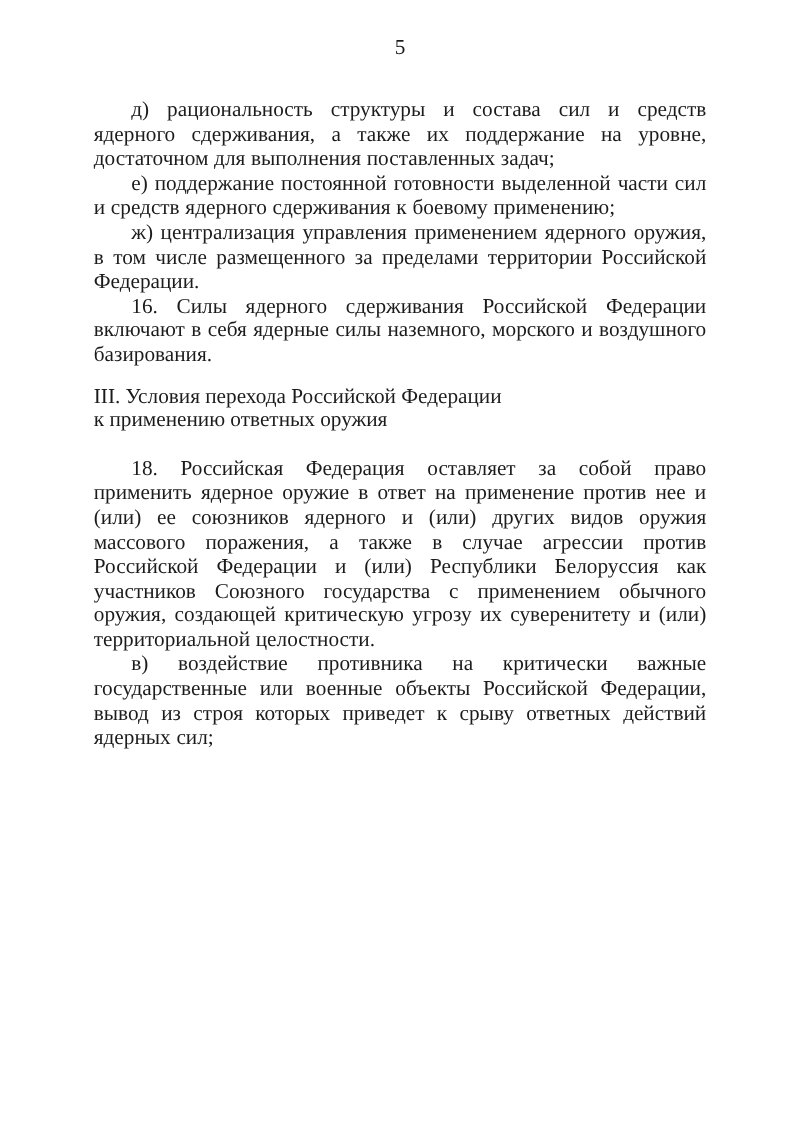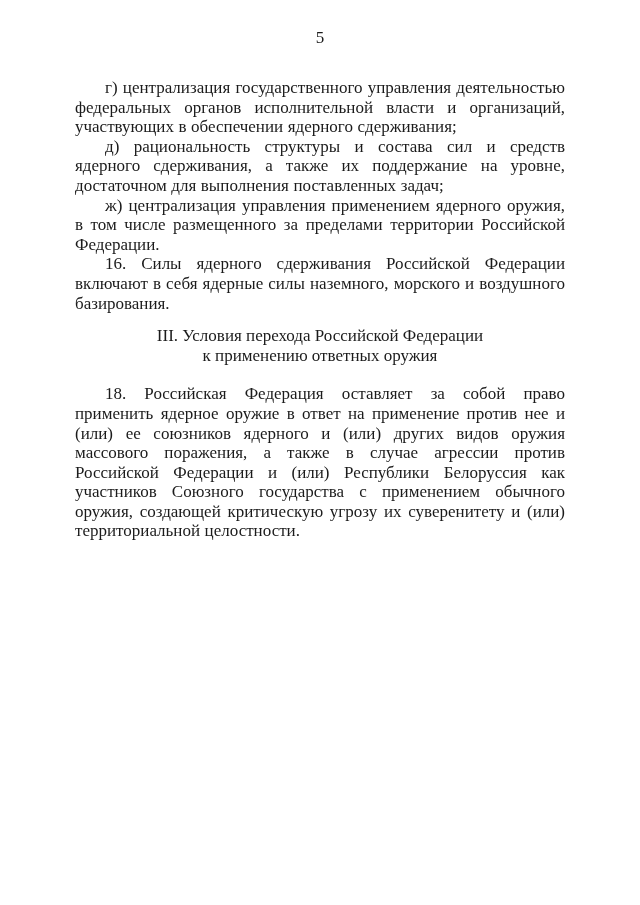--- a/index.html
+++ b/index.html
@@ -31,36 +31,36 @@
     font-size: 17px;
     line-height: 19.6px;
     text-align: justify;
     text-indent: 30px;
     word-spacing: 0.02em;
   }
   .section-heading {
     margin: 13px 0 19px 0;
     font-size: 17px;
     line-height: 19.6px;
-    text-align: center;
   }
   .section-heading div {
     white-space: nowrap;
   }
 </style>
 </head>
 <body>
 
 <div class="page">
   <div class="page-number">5</div>
 
-  <p class="para">г) централизация государственного управления деятельностью федеральных органов исполнительной власти и организаций, участвующих в обеспечении ядерного сдерживания;</p>
   <p class="para">д) рациональность структуры и состава сил и средств ядерного сдерживания, а также их поддержание на уровне, достаточном для выполнения поставленных задач;</p>
+  <p class="para">е) поддержание постоянной готовности выделенной части сил и средств ядерного сдерживания к боевому применению;</p>
   <p class="para">ж) централизация управления применением ядерного оружия, в том числе размещенного за пределами территории Российской Федерации.</p>
   <p class="para">16. Силы ядерного сдерживания Российской Федерации включают в себя ядерные силы наземного, морского и воздушного базирования.</p>
 
   <div class="section-heading">
     <div>III. Условия перехода Российской Федерации</div>
     <div>к применению ответных оружия</div>
   </div>
 
   <p class="para">18. Российская Федерация оставляет за собой право применить ядерное оружие в ответ на применение против нее и (или) ее союзников ядерного и (или) других видов оружия массового поражения, а также в случае агрессии против Российской Федерации и (или) Республики Белоруссия как участников Союзного государства с применением обычного оружия, создающей критическую угрозу их суверенитету и (или) территориальной целостности.</p>
+  <p class="para">в) воздействие противника на критически важные государственные или военные объекты Российской Федерации, вывод из строя которых приведет к срыву ответных действий ядерных сил;</p>
 </div>
 
 </body></html>

